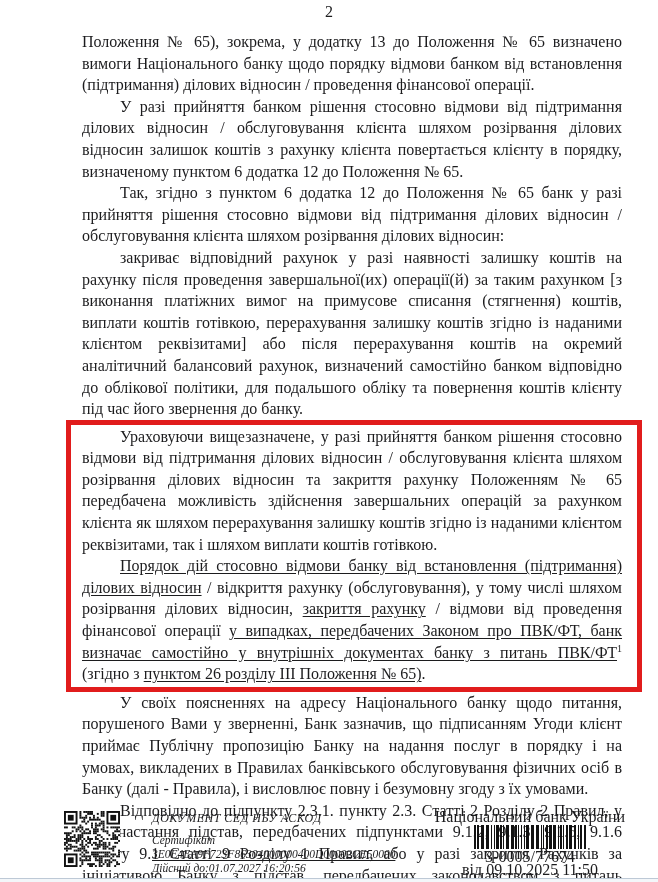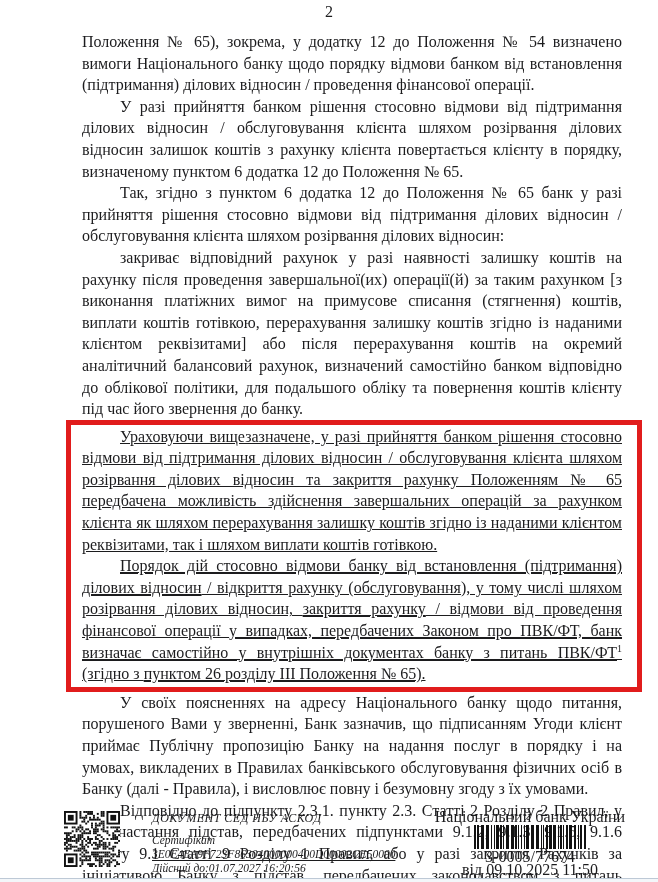--- a/index.html
+++ b/index.html
@@ -25,21 +25,20 @@
   }
   .para { text-align:justify; }
   .para.indent { text-indent:38px; }
   .u { text-decoration:underline; text-underline-offset:2px; }
   sup { font-size:10px; line-height:0; }
   .red-box {
     border:5px solid #e11c1c;
     margin-left:-16px;
     margin-right:-20px;
     padding:1px 15px 2px 11px;
-    text-decoration:underline;
   }
   .stamp-footer {
     position:absolute;
     left:62px; right:28px; bottom:6px;
     display:flex;
     align-items:flex-start;
   }
   .qr { width:60px; height:56px; flex:0 0 auto; margin-top:2px; }
   .sig-block {
     margin-left:30px;
@@ -67,21 +66,21 @@
 </style>
 </head>
 <body>
 
 <div class="page">
 
   <div class="page-number">2</div>
 
   <div class="doc-body">
       <div class="section">
-        <p class="para"><span>Положення № 65), зокрема, у додатку 12 до Положення № 54 визначено вимоги Національного банку щодо порядку відмови банком від встановлення (підтримання) ділових відносин / проведення фінансової операції.</span></p>
+        <p class="para"><span>Положення № 65), зокрема, у додатку 13 до Положення № 65 визначено вимоги Національного банку щодо порядку відмови банком від встановлення (підтримання) ділових відносин / проведення фінансової операції.</span></p>
         <p class="para indent"><span>У разі прийняття банком рішення стосовно відмови від підтримання ділових відносин / обслуговування клієнта шляхом розірвання ділових відносин залишок коштів з рахунку клієнта повертається клієнту в порядку, визначеному пунктом 6 додатка 12 до Положення № 65.</span></p>
         <p class="para indent"><span>Так, згідно з пунктом 6 додатка 12 до Положення № 65 банк у разі прийняття рішення стосовно відмови від підтримання ділових відносин / обслуговування клієнта шляхом розірвання ділових відносин:</span></p>
         <p class="para indent"><span>закриває відповідний рахунок у разі наявності залишку коштів на рахунку після проведення завершальної(их) операції(й) за таким рахунком [з виконання платіжних вимог на примусове списання (стягнення) коштів, виплати коштів готівкою, перерахування залишку коштів згідно із наданими клієнтом реквізитами] або після перерахування коштів на окремий аналітичний балансовий рахунок, визначений самостійно банком відповідно до облікової політики, для подальшого обліку та повернення коштів клієнту під час його звернення до банку.</span></p>
       </div>
       <div class="red-box">
         <p class="para indent"><span>Ураховуючи вищезазначене, у разі прийняття банком рішення стосовно відмови від підтримання ділових відносин / обслуговування клієнта шляхом розірвання ділових відносин та закриття рахунку Положенням № 65 передбачена можливість здійснення завершальних операцій за рахунком клієнта як шляхом перерахування залишку коштів згідно із наданими клієнтом реквізитами, так і шляхом виплати коштів готівкою.</span></p>
         <p class="para indent"><span class="u">Порядок дій стосовно відмови банку від встановлення (підтримання) ділових відносин</span><span> / відкриття рахунку (обслуговування), у тому числі шляхом розірвання ділових відносин, </span><span class="u">закриття рахунку</span><span> / відмови від проведення фінансової операції </span><span class="u">у випадках, передбачених Законом про ПВК/ФТ, банк визначає самостійно у внутрішніх документах банку з питань ПВК/ФТ</span><sup>1</sup><span> (згідно з </span><span class="u">пунктом 26 розділу ІІІ Положення № 65)</span><span>.</span></p>
       </div>
       <div class="section">
         <p class="para indent"><span>У своїх поясненнях на адресу Національного банку щодо питання, порушеного Вами у зверненні, Банк зазначив, що підписанням Угоди клієнт приймає Публічну пропозицію Банку на надання послуг в порядку і на умовах, викладених в Правилах банківського обслуговування фізичних осіб в Банку (далі - Правила), і висловлює повну і безумовну згоду з їх умовами.</span></p>

